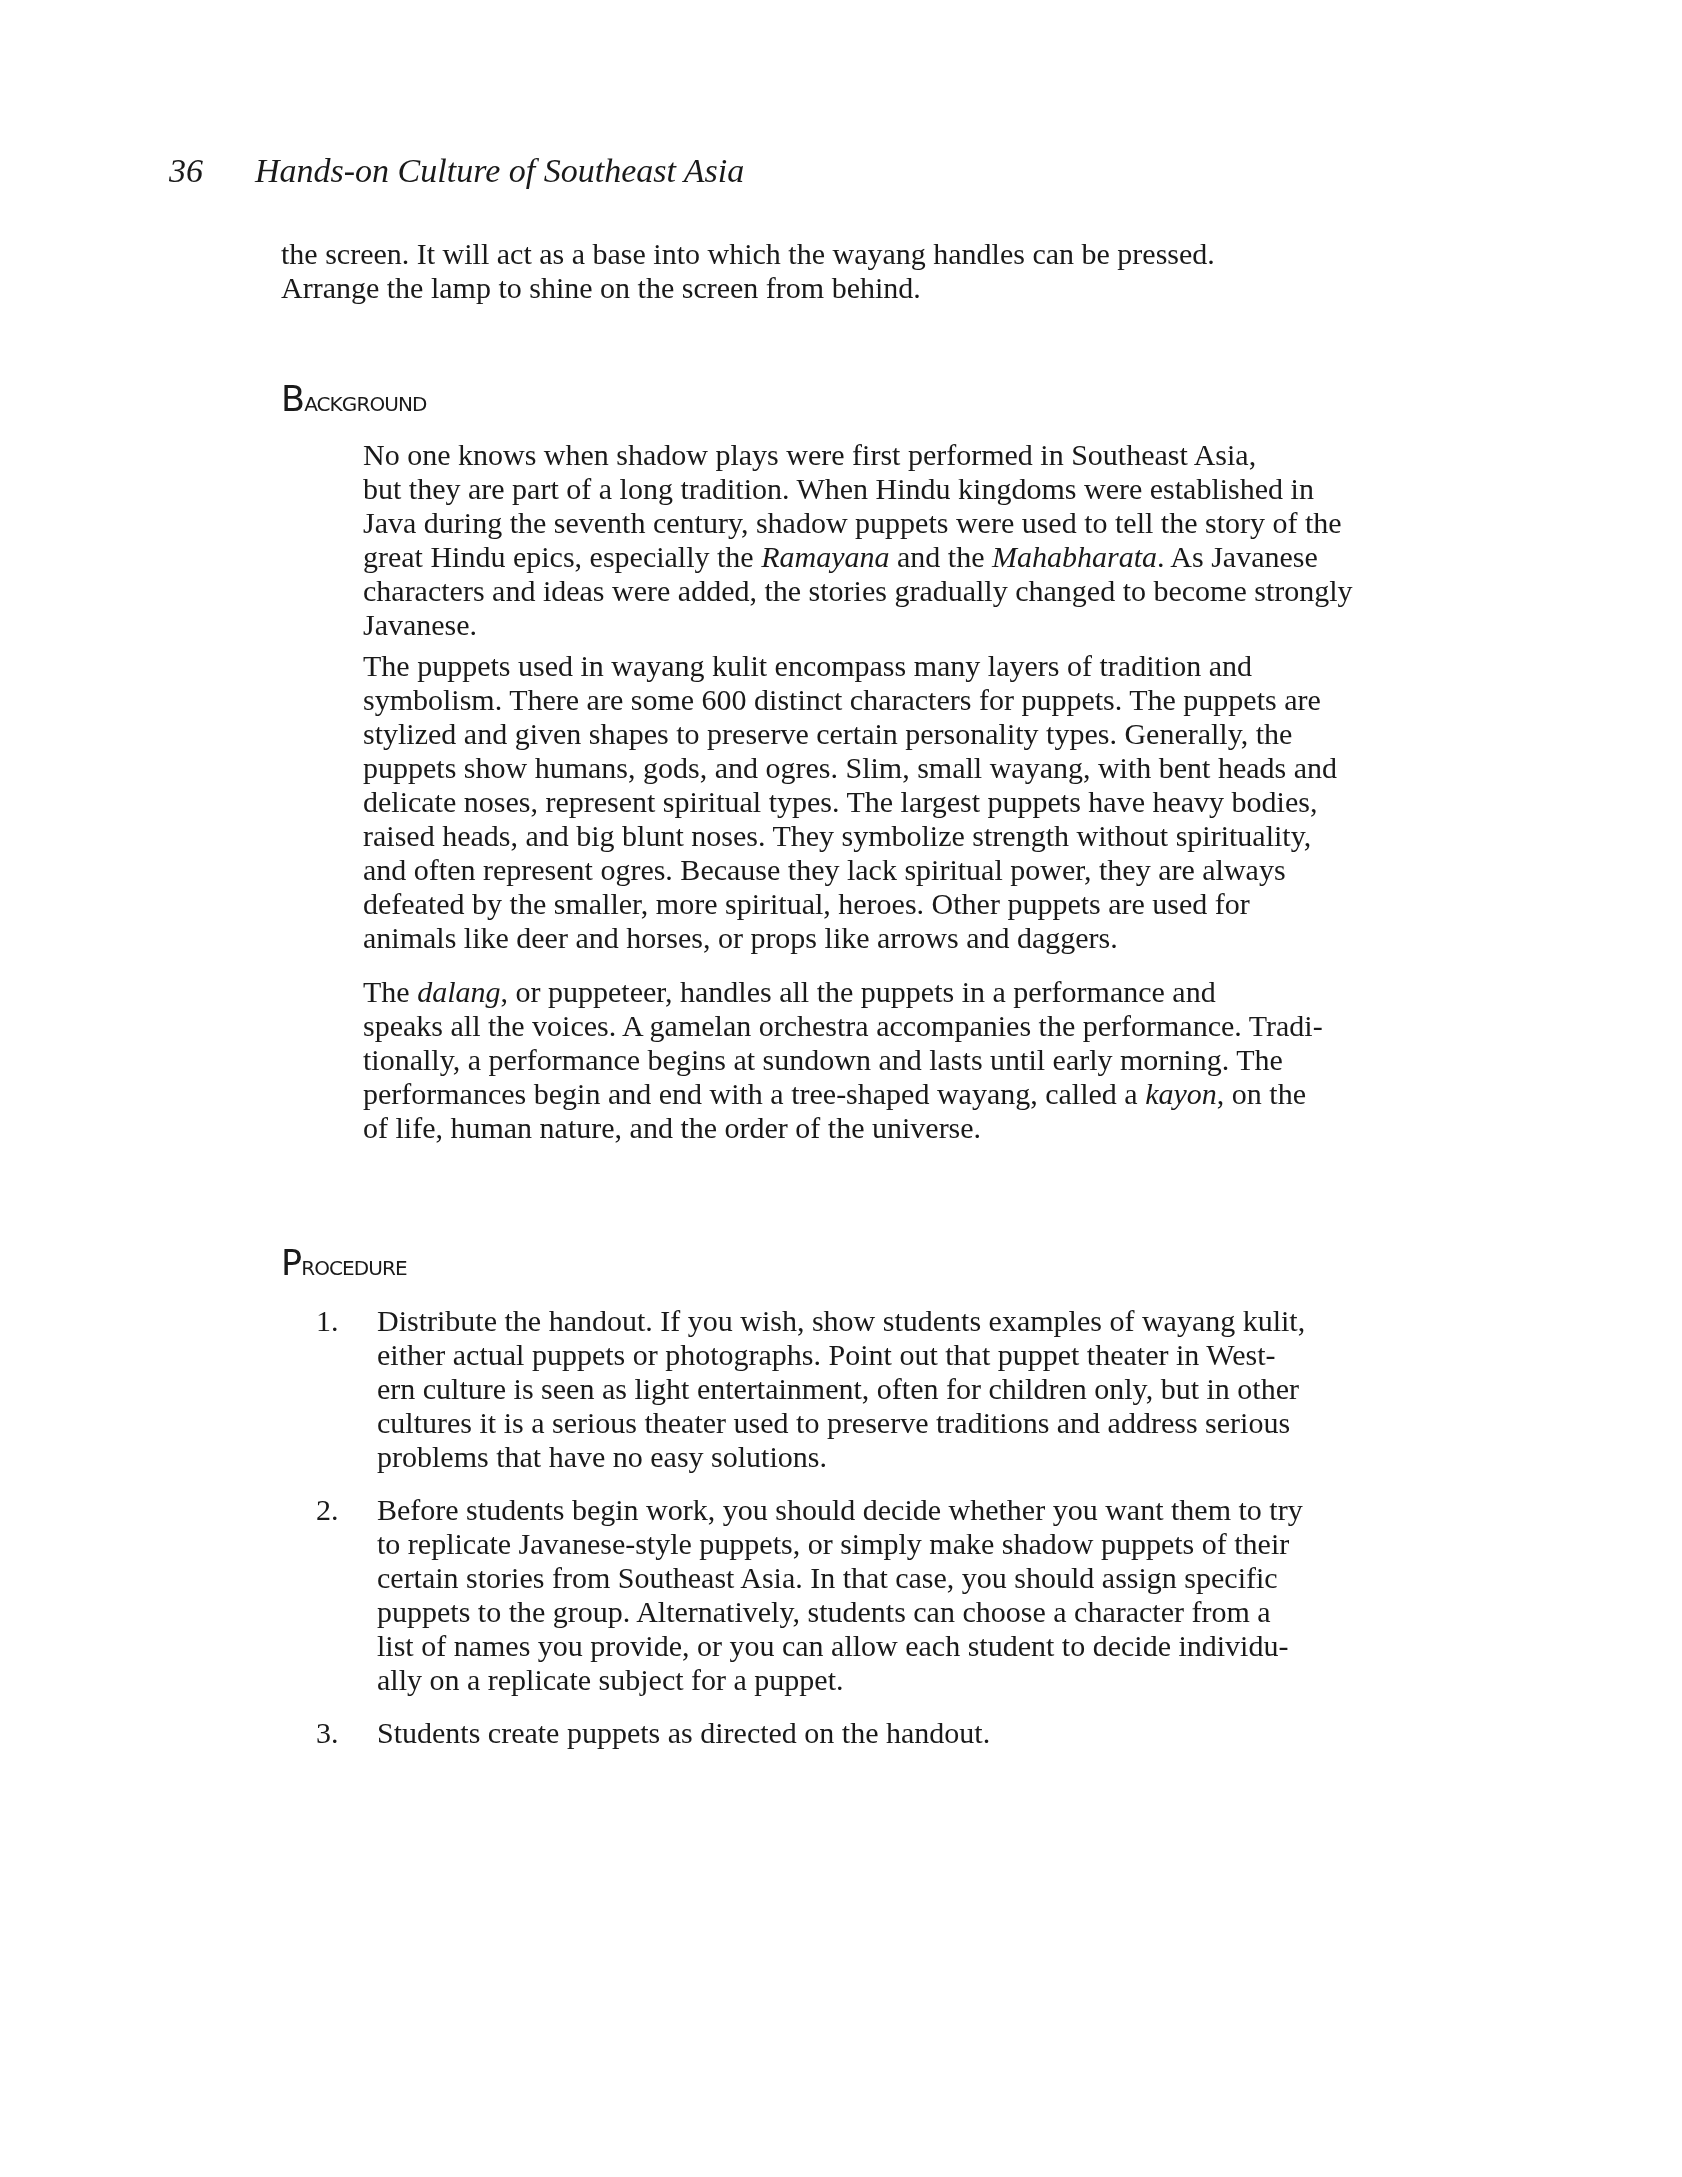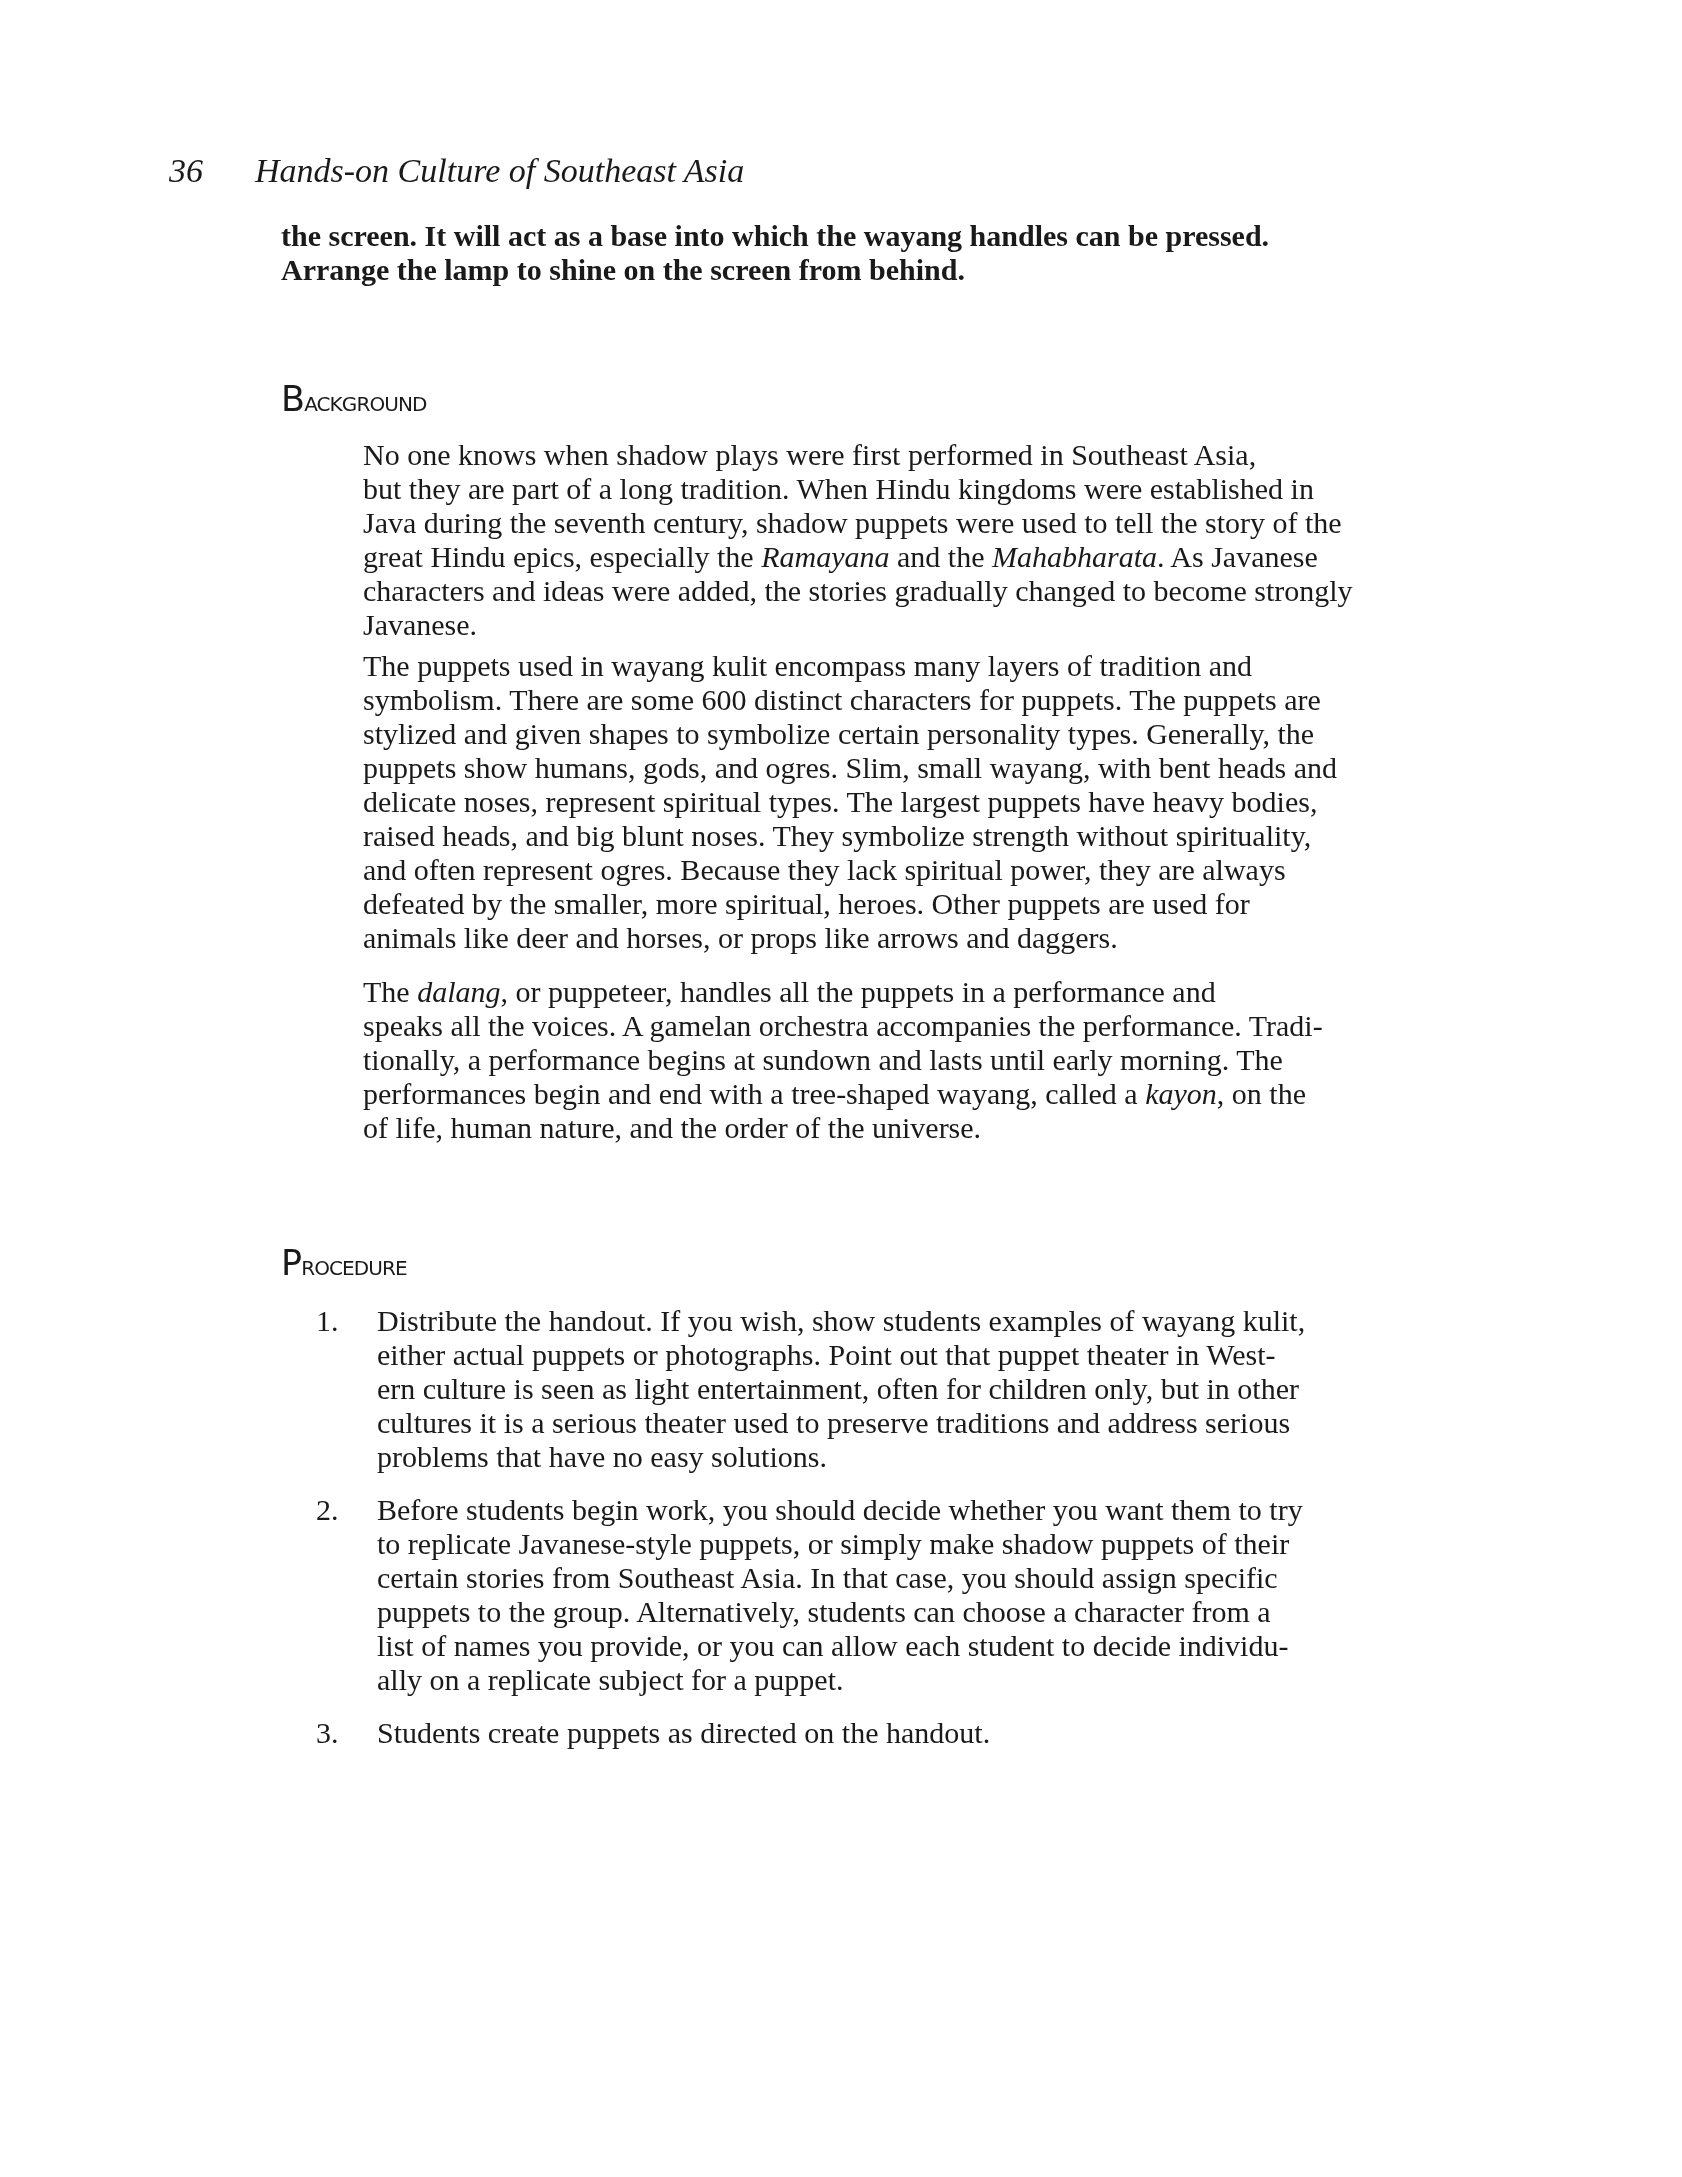--- a/index.html
+++ b/index.html
@@ -18,42 +18,42 @@
   .proc-list .num { position:absolute; left:0; top:0; }
   .line { display:block; white-space:nowrap; }
 </style>
 </head>
 <body>
 
 <div id="running-head" class="serif">
   <span class="num">36</span><span>Hands-on Culture of Southeast Asia</span>
 </div>
 
-<div class="block serif" style="top:219px;font-weight:bold;">
+<div class="block serif" style="top:237px;">
   <p>
     <span class="line">the screen. It will act as a base into which the wayang handles can be pressed.</span>
     <span class="line">Arrange the lamp to shine on the screen from behind.</span>
   </p>
 </div>
 
 <h2 class="heading sans" style="top:379px;margin:0;"><span>B</span><span class="sc">ACKGROUND</span></h2>
 
 <div class="block serif" style="top:438px;">
   <p class="para" id="bg-p0">
       <span class="line">No one knows when shadow plays were first performed in Southeast Asia,</span>
       <span class="line">but they are part of a long tradition. When Hindu kingdoms were established in</span>
       <span class="line">Java during the seventh century, shadow puppets were used to tell the story of the</span>
       <span class="line">great Hindu epics, especially the <i>Ramayana</i> and the <i>Mahabharata</i>. As Javanese</span>
       <span class="line">characters and ideas were added, the stories gradually changed to become strongly</span>
       <span class="line">Javanese.</span>
     </p>
   <p class="para" id="bg-p1" style="margin-top:7px;">
       <span class="line">The puppets used in wayang kulit encompass many layers of tradition and</span>
       <span class="line">symbolism. There are some 600 distinct characters for puppets. The puppets are</span>
-      <span class="line">stylized and given shapes to symbolize certain personality types. Generally, the</span>
+      <span class="line">stylized and given shapes to preserve certain personality types. Generally, the</span>
       <span class="line">puppets show humans, gods, and ogres. Slim, small wayang, with bent heads and</span>
       <span class="line">delicate noses, represent spiritual types. The largest puppets have heavy bodies,</span>
       <span class="line">raised heads, and big blunt noses. They symbolize strength without spirituality,</span>
       <span class="line">and often represent ogres. Because they lack spiritual power, they are always</span>
       <span class="line">defeated by the smaller, more spiritual, heroes. Other puppets are used for</span>
       <span class="line">animals like deer and horses, or props like arrows and daggers.</span>
     </p>
   <p class="para" id="bg-p2" style="margin-top:20px;">
       <span class="line">The <i>dalang</i>, or puppeteer, handles all the puppets in a performance and</span>
       <span class="line">speaks all the voices. A gamelan orchestra accompanies the performance. Tradi-</span>

